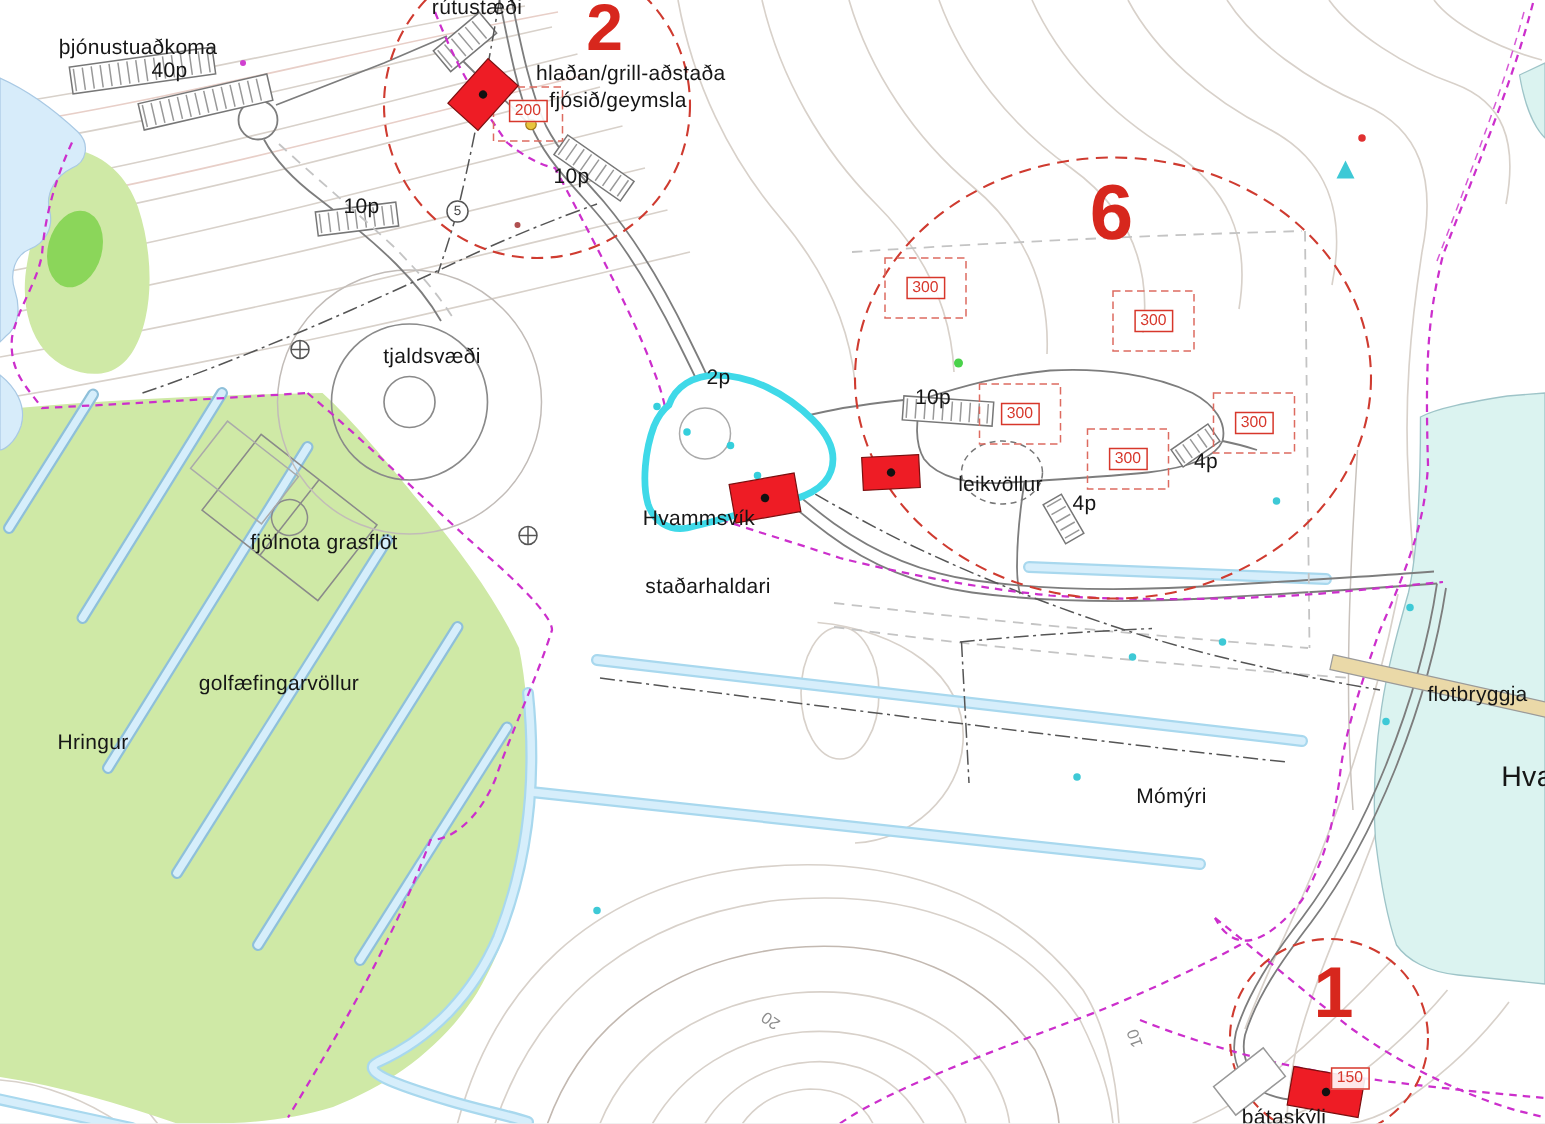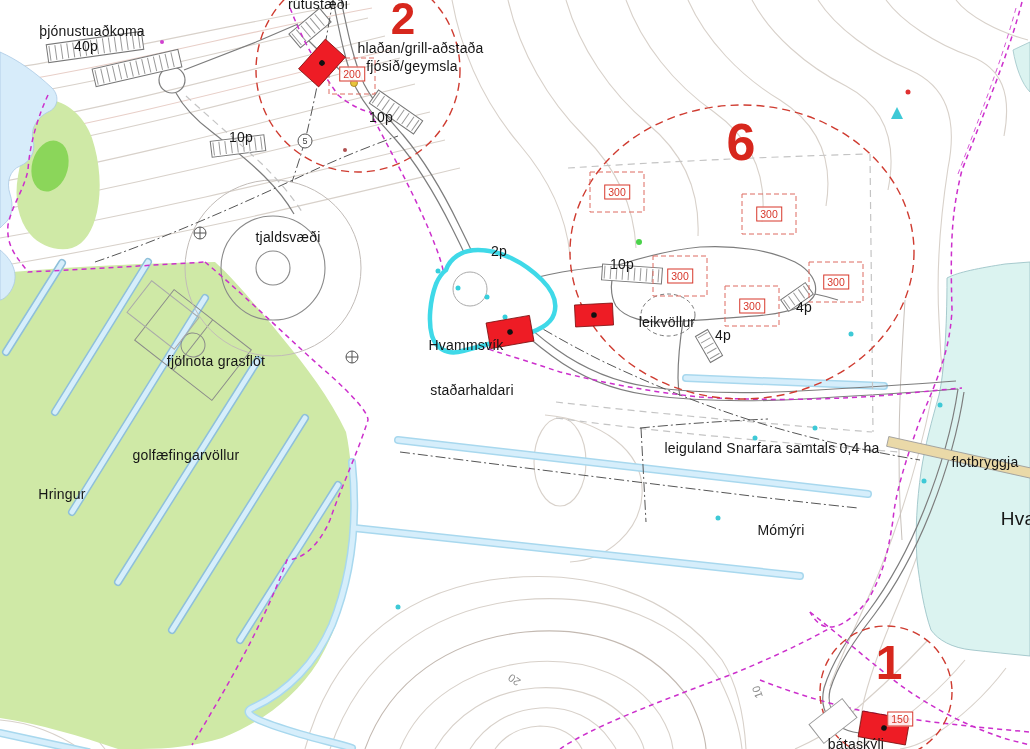--- a/index.html
+++ b/index.html
@@ -300,40 +300,39 @@
     <g stroke="#555" stroke-width="1" fill="#fff">
       <circle cx="352" cy="357" r="6"></circle>
           <line x1="346" y1="357" x2="358" y2="357"></line>
           <line x1="352" y1="351" x2="352" y2="363"></line>
     </g>
     <circle cx="354" cy="83" r="3.5" fill="#e8c43c" stroke="#a07818" stroke-width="0.8"></circle>
   </g>
 </svg>
 
 <div class="m-lbl" style="left:92px;top:31px;">þjónustuaðkoma</div>
-<div class="m-lbl" style="left:86px;top:46px;">40p</div>
+<div class="m-lbl" style="left:97px;top:46px;padding-left:32px;">40p</div>
 <div class="m-lbl" style="left:318px;top:4px;">rútustæði</div>
 <div class="big-num" style="left:403px;top:19px;font-size:44px;">2</div>
 <div class="m-lbl" style="left:406px;top:48px;padding-left:29px;">hlaðan/grill-aðstaða</div>
 <div class="m-lbl" style="left:412px;top:66px;">fjósið/geymsla</div>
 <div class="m-lbl" style="left:381px;top:117px;">10p</div>
 <div class="m-lbl" style="left:241px;top:137px;">10p</div>
 <div class="m-lbl" style="left:288px;top:237px;">tjaldsvæði</div>
-<div class="m-lbl" style="left:499px;top:251px;">2p</div>
+<div class="m-lbl" style="left:479px;top:251px;">2p</div>
 <div class="big-num" style="left:741px;top:142px;font-size:52px;">6</div>
 <div class="m-lbl" style="left:622px;top:264px;">10p</div>
 <div class="m-lbl" style="left:667px;top:322px;">leikvöllur</div>
 <div class="m-lbl" style="left:804px;top:307px;">4p</div>
 <div class="m-lbl" style="left:723px;top:335px;">4p</div>
 <div class="m-lbl" style="left:466px;top:345px;">Hvammsvík</div>
 <div class="m-lbl" style="left:472px;top:362px;margin-top:28px;">staðarhaldari</div>
 <div class="m-lbl" style="left:216px;top:361px;">fjölnota grasflöt</div>
 <div class="m-lbl" style="left:186px;top:455px;">golfæfingarvöllur</div>
 <div class="m-lbl" style="left:62px;top:494px;">Hringur</div>
-<div class="m-lbl" style="left:772px;top:448px;">leiguland Snarfara samtals 0,4 ha</div>
 <div class="m-lbl" style="left:985px;top:462px;">flotbryggja</div>
 <div class="m-lbl lg" style="left:1018px;top:519px;">Hva</div>
 <div class="m-lbl" style="left:781px;top:530px;">Mómýri</div>
 <div class="m-lbl" style="left:856px;top:744px;">bátaskýli</div>
 <div class="big-num" style="left:889px;top:663px;font-size:48px;">1</div>
 <div class="contour-num" style="left:508px;top:674px;transform:rotate(215deg);">20</div>
 <div class="contour-num" style="left:751px;top:686px;transform:rotate(250deg);">10</div>
 <div class="sym-num" style="left:305px;top:141px;">5</div>
 
 <div class="marker-box" style="left:352px;top:74px;">200</div>

